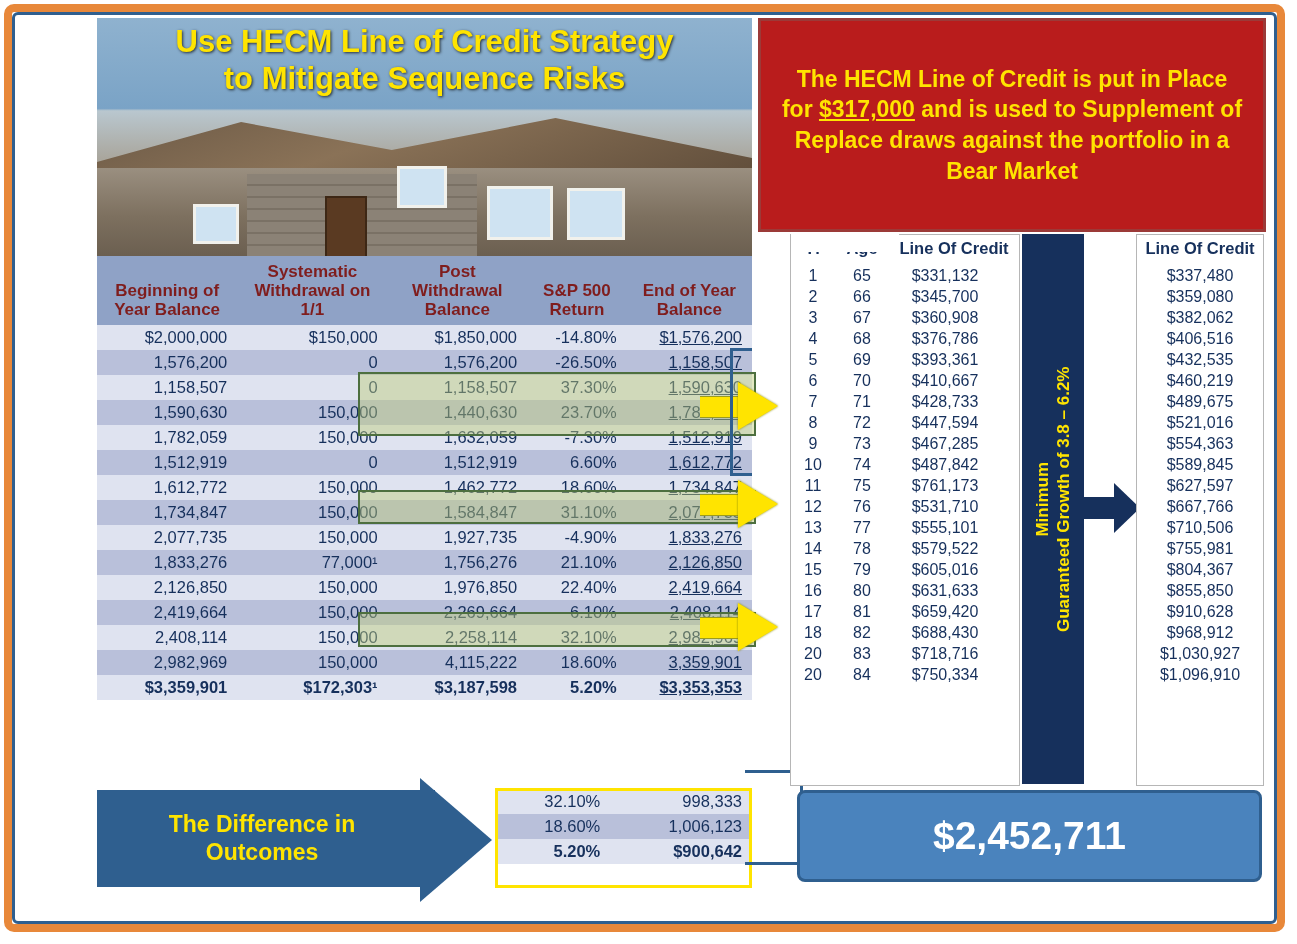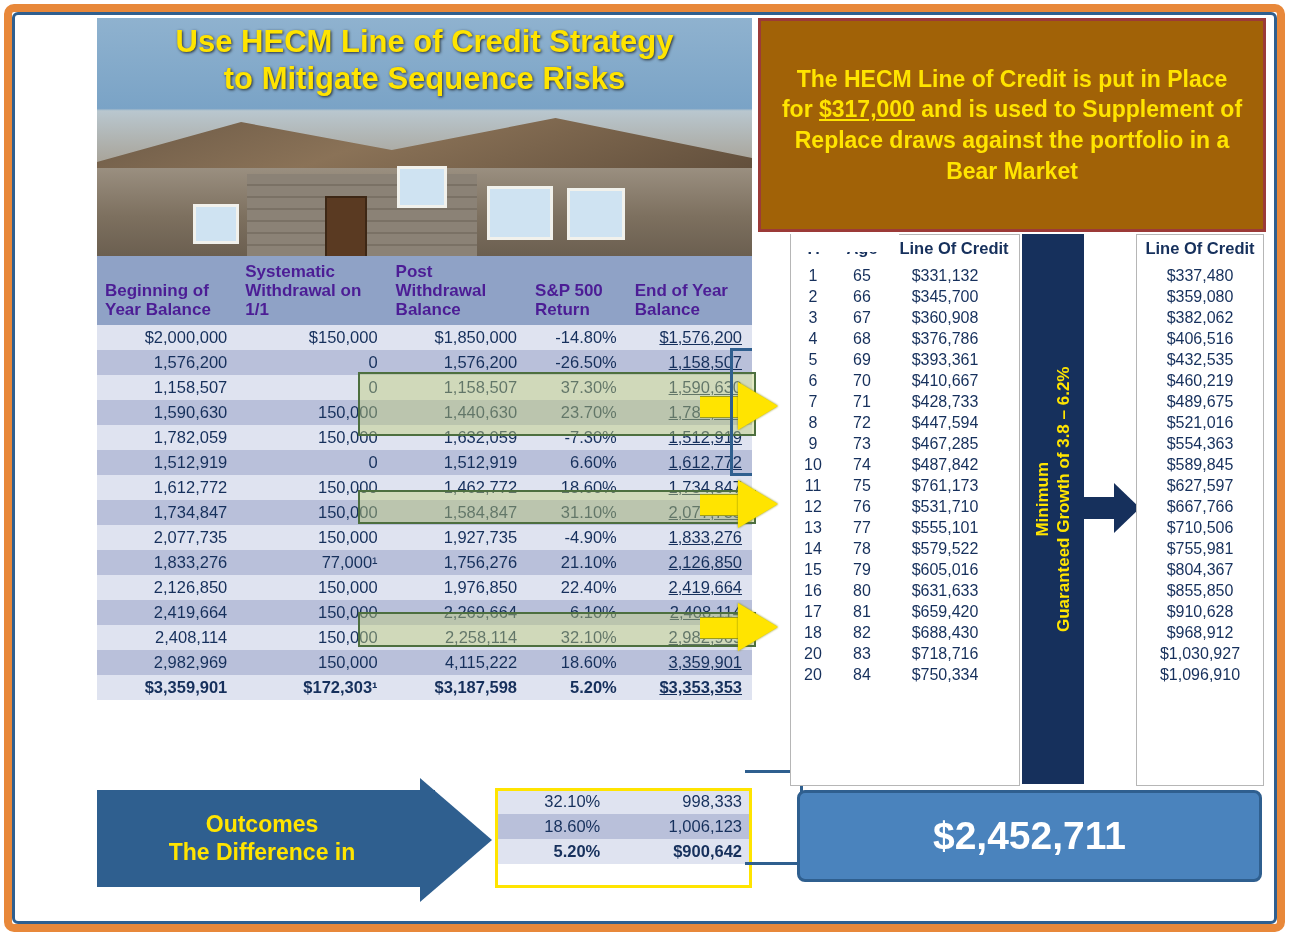--- a/index.html
+++ b/index.html
@@ -109,21 +109,21 @@
     box-sizing: border-box;
   }
 
   
   .red-box {
     position: absolute;
     left: 758px;
     top: 18px;
     width: 508px;
     height: 214px;
-    background: #a16207;
+    background: #b91c1c;
     border: 3px solid #9c3a38;
     color: #ffe400;
     font-size: 23px;
     font-weight: bold;
     line-height: 1.33;
     text-align: center;
     display: flex;
     align-items: center;
     justify-content: center;
     padding: 6px 18px;
@@ -136,27 +136,27 @@
     position: absolute;
     left: 97px;
     top: 256px;
     width: 655px;
     border-collapse: collapse;
     font-size: 16.5px;
     color: #16305c;
   }
   .main-table th {
     background: #8fa2c6;
-    color: #4c1d95;
+    color: #7f1d1d;
     font-weight: bold;
     font-size: 17px;
     padding: 6px 8px;
     line-height: 1.12;
     vertical-align: bottom;
-    text-align: left;
+    text-align: center;
     border: none;
   }
   .main-table td {
     padding: 3px 10px;
     text-align: right;
     white-space: nowrap;
     border: none;
   }
   .main-table tbody tr:nth-child(odd) { background: #dfe3f0; }
   .main-table tbody tr:nth-child(even) { background: #b9c0da; }
@@ -545,22 +545,22 @@
     <tr class="bold-row">
       <td>5.20%</td>
       <td>$900,642</td>
     </tr>
   </tbody>
     </table>
   <div style="position:absolute; left:495px; top:788px; width:257px; height:100px; border:3px solid #ffe400; box-sizing:border-box; pointer-events:none;"></div>
 
   <div class="diff-banner">
     <div>
+      <div>The Difference in</div>
       <div>Outcomes</div>
-      <div>The Difference in</div>
     </div>
   </div>
   <div class="diff-arrow-stem"></div>
   <div class="diff-arrow"></div>
 
   <div class="yarrow-stem" style="left:700px; top:396px; width:40px;"></div>
   <div class="yarrow" style="left:738px; top:382px;"></div>
   <div class="yarrow-stem" style="left:700px; top:494px; width:40px;"></div>
   <div class="yarrow" style="left:738px; top:480px;"></div>
   <div class="yarrow-stem" style="left:700px; top:617px; width:40px;"></div>

